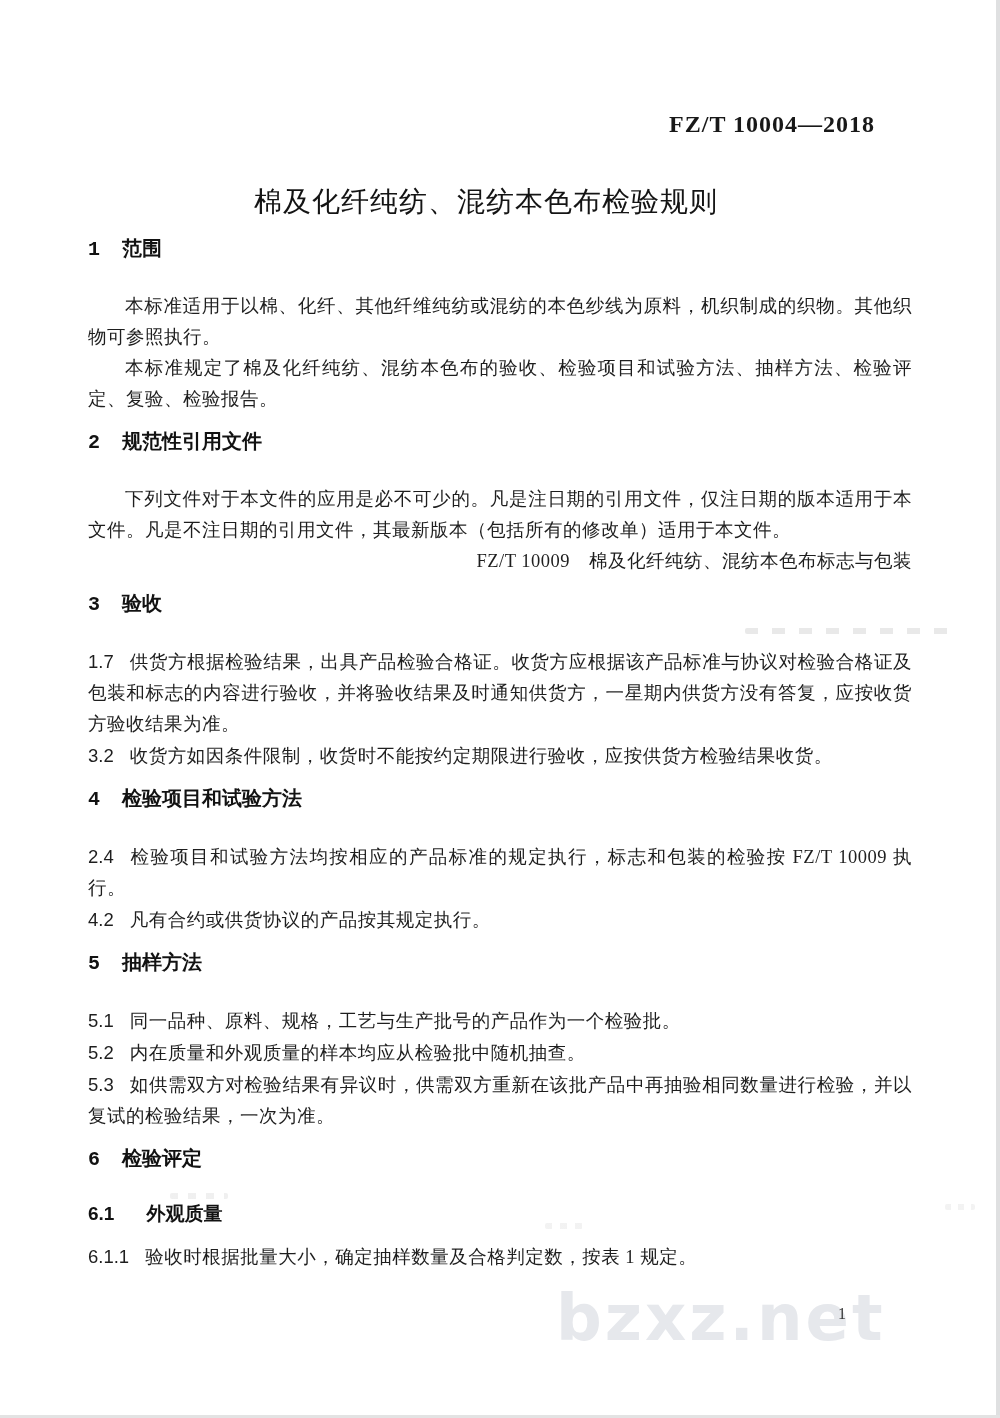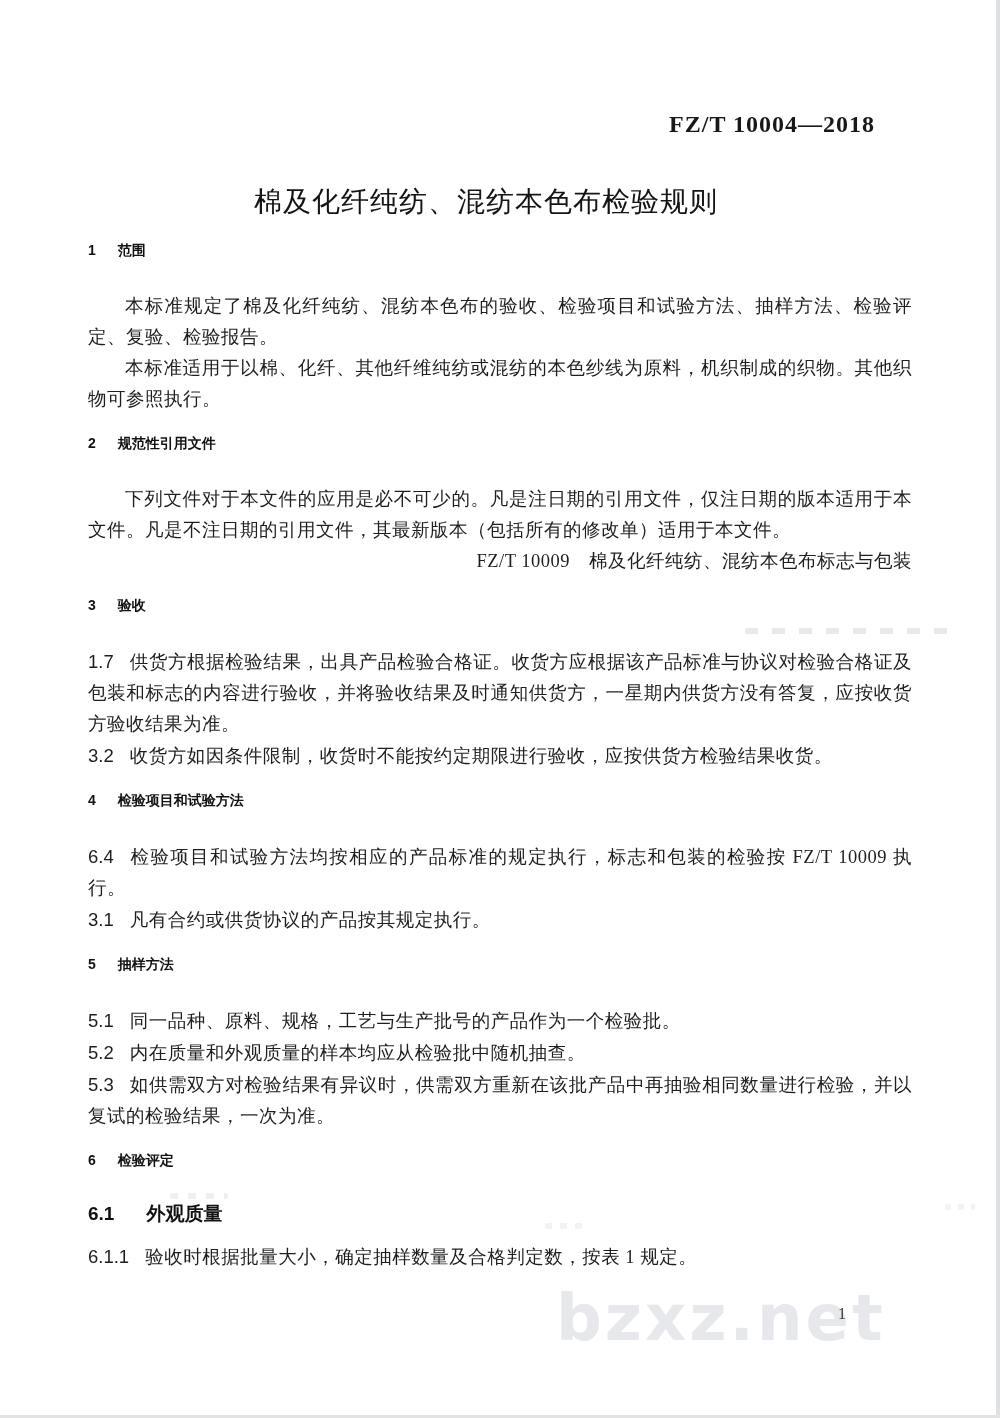--- a/index.html
+++ b/index.html
@@ -35,23 +35,23 @@
     text-align: center;
     transform: translateX(-14px);
     font-family: "Liberation Sans", sans-serif;
     font-weight: 400;
     font-size: 28px;
     letter-spacing: 1px;
     color: #141414;
     line-height: 40px;
   }
   .sec-h {
-    font-family: Liberation Sans, sans-serif;
+    font-family: Liberation Mono, monospace;
     font-weight: 700;
-    font-size: 14px;
+    font-size: 20px;
     line-height: 26px;
     margin: 15px 0 28px 0;
     color: #121212;
   }
   .sec-h .h-num { display: inline-block; margin-right: 22px; }
   .sec:first-of-type .sec-h { margin-top: 62px; }
   .sub-h {
     font-family: "Liberation Sans", sans-serif;
     font-weight: 700;
     font-size: 19px;
@@ -141,40 +141,40 @@
 <div class="artifact artifact-4"></div>
 
 <div class="page">
 
   <div class="doc-header">FZ/T 10004—2018</div>
 
   <div class="doc-title">棉及化纤纯纺、混纺本色布检验规则</div>
 
   <div class="sec">
     <h2 class="sec-h"><span class="h-num">1</span><span>范围</span></h2>
+    <p class="para indent">本标准适用于以棉、化纤、其他纤维纯纺或混纺的本色纱线为原料，机织制成的织物。其他织物可参照执行。</p>
     <p class="para indent">本标准规定了棉及化纤纯纺、混纺本色布的验收、检验项目和试验方法、抽样方法、检验评定、复验、检验报告。</p>
-    <p class="para indent">本标准适用于以棉、化纤、其他纤维纯纺或混纺的本色纱线为原料，机织制成的织物。其他织物可参照执行。</p>
   </div>
 
   <div class="sec">
     <h2 class="sec-h"><span class="h-num">2</span><span>规范性引用文件</span></h2>
     <p class="para indent">下列文件对于本文件的应用是必不可少的。凡是注日期的引用文件，仅注日期的版本适用于本文件。凡是不注日期的引用文件，其最新版本（包括所有的修改单）适用于本文件。</p>
     <p class="para ref-line">FZ/T 10009　棉及化纤纯纺、混纺本色布标志与包装</p>
   </div>
 
   <div class="sec">
     <h2 class="sec-h"><span class="h-num">3</span><span>验收</span></h2>
     <p class="para"><span class="clause-num">1.7</span><span>供货方根据检验结果，出具产品检验合格证。收货方应根据该产品标准与协议对检验合格证及包装和标志的内容进行验收，并将验收结果及时通知供货方，一星期内供货方没有答复，应按收货方验收结果为准。</span></p>
     <p class="para"><span class="clause-num">3.2</span><span>收货方如因条件限制，收货时不能按约定期限进行验收，应按供货方检验结果收货。</span></p>
   </div>
 
   <div class="sec">
     <h2 class="sec-h"><span class="h-num">4</span><span>检验项目和试验方法</span></h2>
-    <p class="para"><span class="clause-num">6.4</span><span>检验项目和试验方法均按相应的产品标准的规定执行，标志和包装的检验按 FZ/T 10009 执行。</span></p>
-    <p class="para"><span class="clause-num">3.1</span><span>凡有合约或供货协议的产品按其规定执行。</span></p>
+    <p class="para"><span class="clause-num">2.4</span><span>检验项目和试验方法均按相应的产品标准的规定执行，标志和包装的检验按 FZ/T 10009 执行。</span></p>
+    <p class="para"><span class="clause-num">4.2</span><span>凡有合约或供货协议的产品按其规定执行。</span></p>
   </div>
 
   <div class="sec">
     <h2 class="sec-h"><span class="h-num">5</span><span>抽样方法</span></h2>
     <p class="para"><span class="clause-num">5.1</span><span>同一品种、原料、规格，工艺与生产批号的产品作为一个检验批。</span></p>
     <p class="para"><span class="clause-num">5.2</span><span>内在质量和外观质量的样本均应从检验批中随机抽查。</span></p>
     <p class="para"><span class="clause-num">5.3</span><span>如供需双方对检验结果有异议时，供需双方重新在该批产品中再抽验相同数量进行检验，并以复试的检验结果，一次为准。</span></p>
   </div>
 
   <div class="sec">

